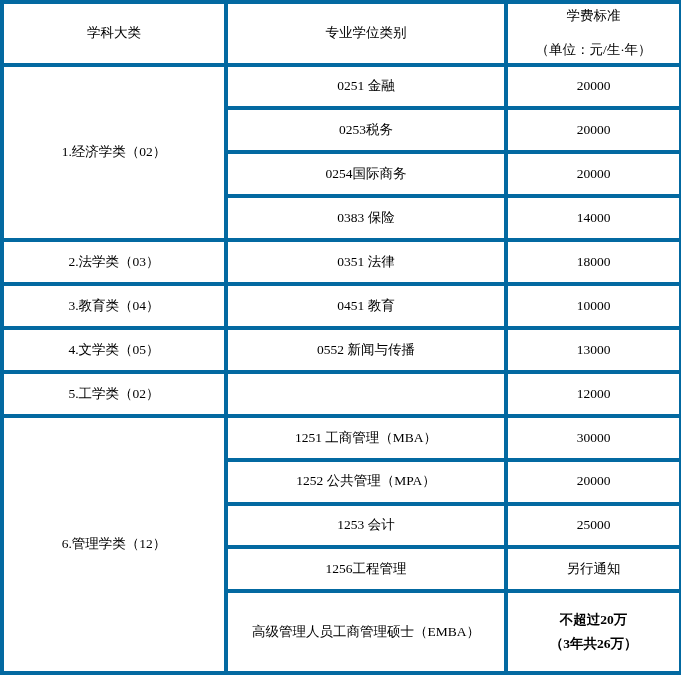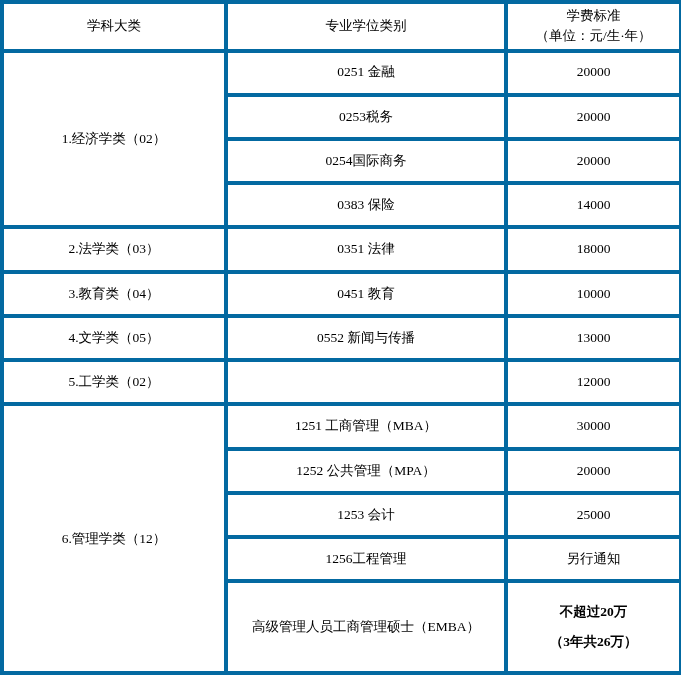--- a/index.html
+++ b/index.html
@@ -31,32 +31,32 @@
   }
   .col-a { width: 224px; }
   .col-b { width: 280px; }
   .col-c { width: 175px; }
 
   thead td {
     font-weight: bold;
     font-size: 14px;
   }
   .hdr-line1 { display: block; }
-  .hdr-line2 { display: block; }
+  .hdr-line2 { display: block; margin-top: 14px; }
 
   .cat-cell {
     font-size: 13.5px;
     font-family: Liberation Serif, serif;
   }
   .two-line {
     display: block;
     font-weight: bold;
   }
   .two-line .l1 { display: block; }
-  .two-line .l2 { display: block; margin-top: 10px; }
+  .two-line .l2 { display: block; margin-top: 4px; }
   .empty-cell { }
 </style>
 </head>
 <body>
 
 <table id="tuition-table">
   <colgroup>
     <col class="col-a">
     <col class="col-b">
     <col class="col-c">

